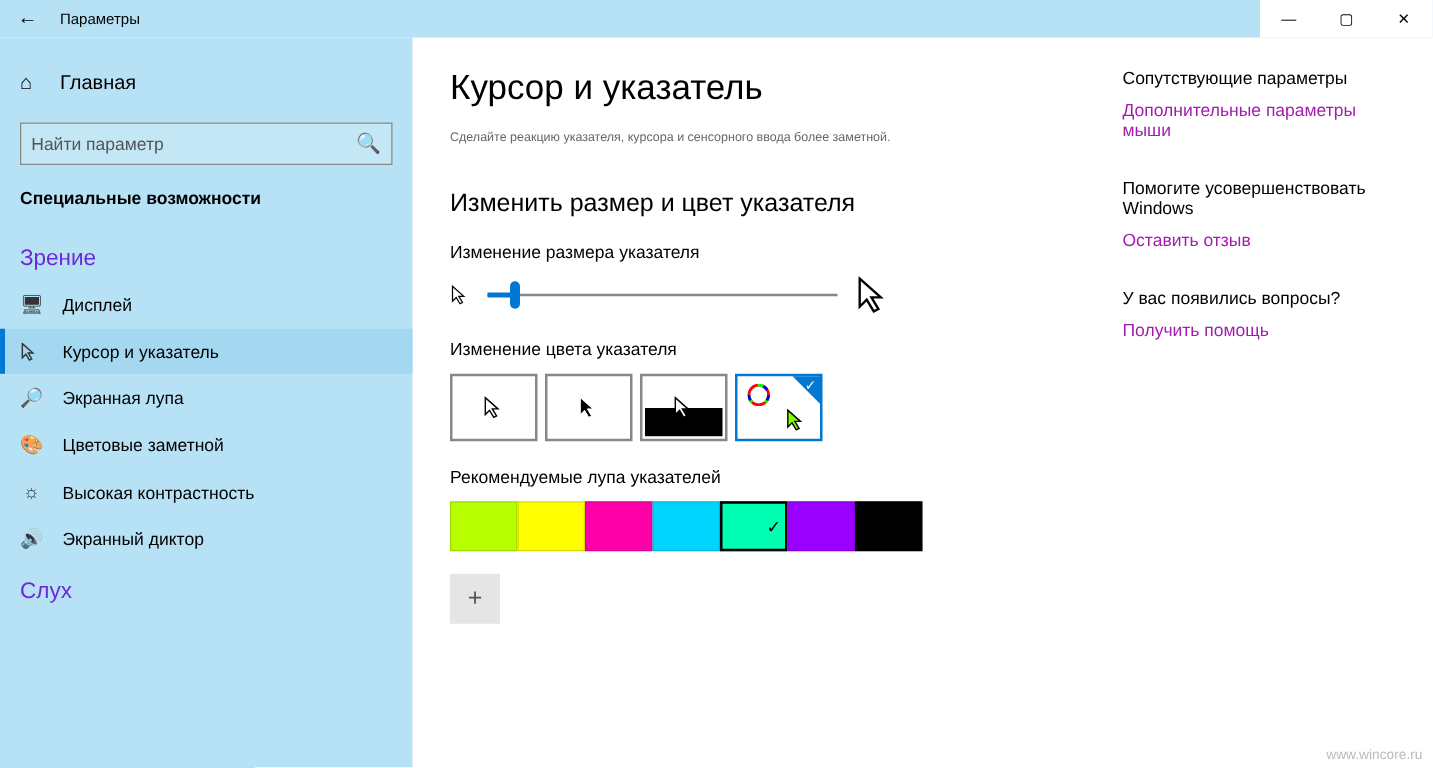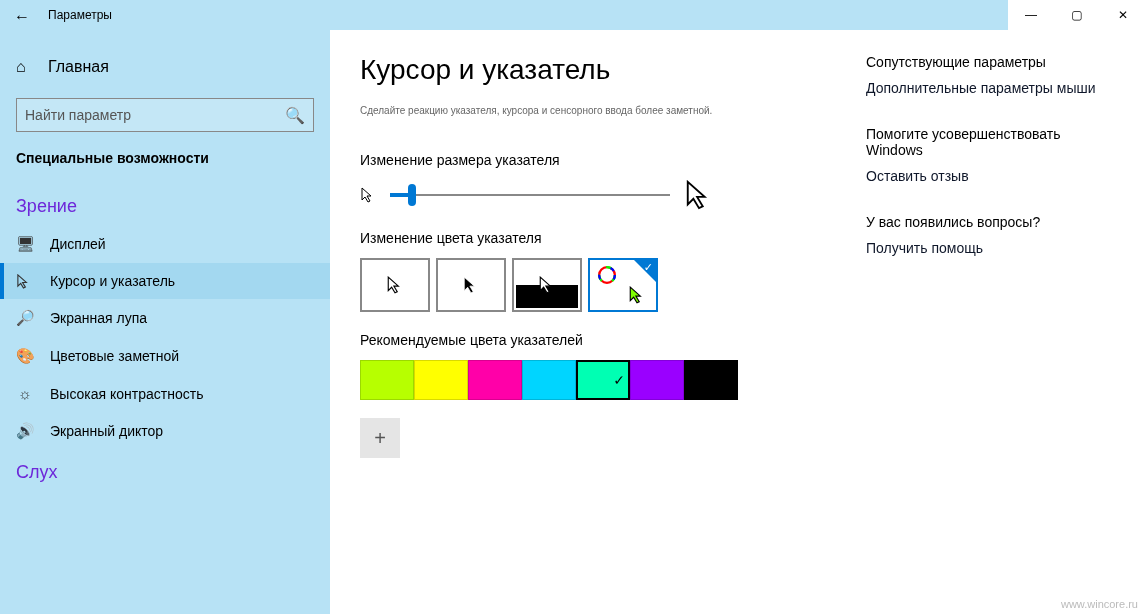--- a/index.html
+++ b/index.html
@@ -42,23 +42,23 @@
 .cursor-opt .corner { position: absolute; top: 0; right: 0; width: 0; height: 0; border-left: 22px solid transparent; border-top: 22px solid #0078d4; }
 .cursor-opt .check { position: absolute; top: 1px; right: 3px; color: #fff; font-size: 11px; }
 .half-bg { position: absolute; inset: 2px; background: linear-gradient(to bottom, #fff 50%, #000 50%); }
 .half-bg + svg { position: relative; }
 .color-row { display: flex; margin-bottom: 18px; }
 .color-swatch { width: 54px; height: 40px; cursor: pointer; position: relative; border: 1px solid rgba(0,0,0,0.15); }
 .color-swatch .check { position: absolute; top: 50%; right: 4px; transform: translateY(-50%); color: #000; font-size: 14px; }
 .custom-row { display: flex; align-items: center; gap: 16px; }
 .plus-btn { width: 40px; height: 40px; background: #e5e5e5; display: flex; align-items: center; justify-content: center; font-size: 20px; color: #555; cursor: pointer; }
 .rightcol { width: 260px; padding-left: 10px; font-size: 14px; }
-.rightcol .block { margin-bottom: 30px; }
+.rightcol .block { margin-bottom: 30px; margin-left: 32px; }
 .rightcol .hd { margin-bottom: 10px; }
-.rightcol a { color: #0f172a; text-decoration: none; cursor: pointer; display: block; }
+.rightcol a { color: #a21caf; text-decoration: none; cursor: pointer; display: block; }
 .watermark { position: absolute; bottom: 4px; right: 8px; font-size: 11px; color: #bbb; }
 svg { display: block; }
 </style>
 </head>
 <body>
 
 <div class="titlebar">
   <div class="back">←</div>
   <div class="title">Параметры</div>
   <div class="spacer"></div>
@@ -113,20 +113,21 @@
     </div>
 
     <div class="side-group">Слух</div>
   </div>
 
   <div class="main">
     <div class="content">
       <h1>Курсор и указатель</h1>
       <div class="desc">Сделайте реакцию указателя, курсора и сенсорного ввода более заметной.</div>
 
+      <h2>Изменить размер и цвет указателя</h2>
 
       <div class="label">Изменение размера указателя</div>
       <div class="slider-row">
         <span class="cursor-preview small">
           <svg viewBox="0 0 16 16">
               <path d="M2 1 L2 13 L5 10 L8 15 L10 14 L7 9 L11 9 Z" fill="#fff" stroke="#000"></path>
             </svg>
         </span>
         <div class="slider">
           <div class="slider-track"></div>
@@ -165,21 +166,21 @@
               <circle cx="8" cy="8" r="7" fill="none" stroke="#00f" stroke-width="2" stroke-dasharray="4 14"></circle>
             </svg>
           <svg width="18" height="18" viewBox="0 0 16 16" style="position:absolute;bottom:6px;right:10px">
               <path d="M2 1 L2 13 L5 10 L8 15 L10 14 L7 9 L11 9 Z" fill="#7fff00" stroke="#000"></path>
             </svg>
           <div class="corner"></div>
           <div class="check">✓</div>
         </div>
       </div>
 
-      <div class="label">Рекомендуемые цвета указателей</div>
+      <div class="label">Рекомендуемые лупа указателей</div>
       <div class="color-row" id="color-row">
           <div class="color-swatch" style="background: rgb(183, 255, 0);"></div>
           <div class="color-swatch" style="background: rgb(255, 255, 0);"></div>
           <div class="color-swatch" style="background: rgb(255, 0, 168);"></div>
           <div class="color-swatch" style="background: rgb(0, 213, 255);"></div>
           <div class="color-swatch" style="background: rgb(0, 255, 179); outline: rgb(0, 0, 0) solid 2px; outline-offset: -2px;">
             <span class="check">✓</span>
           </div>
           <div class="color-swatch" style="background: rgb(154, 0, 255);"></div>
           <div class="color-swatch" style="background: rgb(0, 0, 0);"></div>

